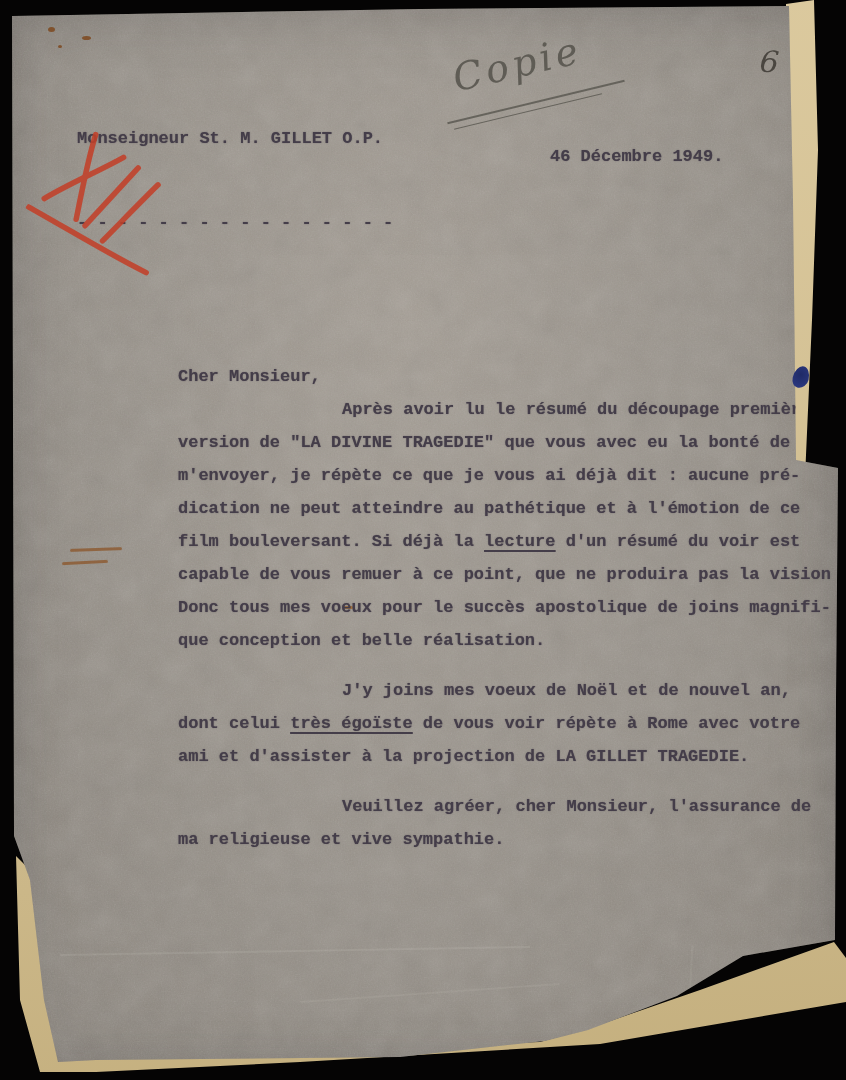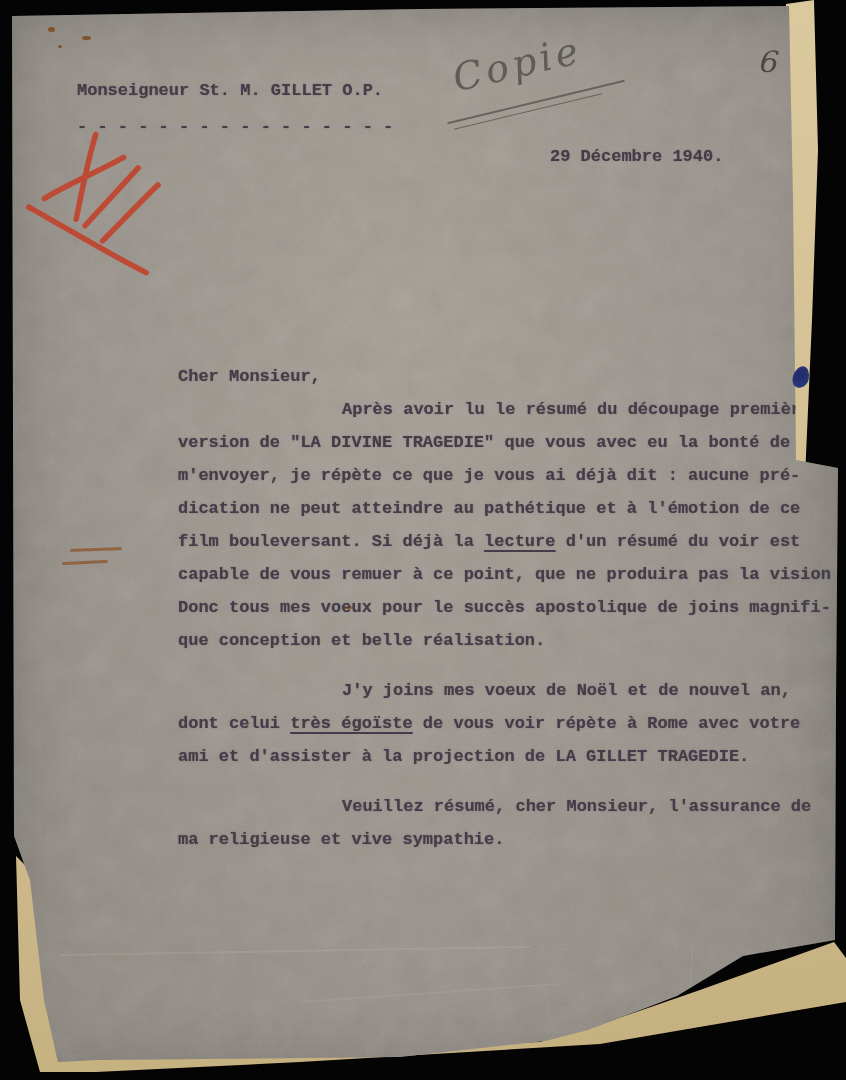--- a/index.html
+++ b/index.html
@@ -23,21 +23,21 @@
   
   .crease{position:absolute;background:rgba(238,236,226,.10);}
   
   .stain{position:absolute;border-radius:50%;filter:blur(.5px);}
   .spot{background:#7c4418;opacity:.8;}
   .streak{background:#8a5122;opacity:.7;border-radius:2px;}
   .accent-fix{position:absolute;background:#a86a2a;opacity:.8;border-radius:2px;}
   
   .typed{color:#443d49;font-weight:700;font-size:17px;text-shadow:0 0 1.2px rgba(64,58,68,.65);}
   .header-block{position:absolute;left:77px;top:73px;}
-  .hline{height:36px;line-height:36px;white-space:nowrap;}
+  .hline{height:36px;line-height:36px;white-space:nowrap;margin-top:48px;}
   .date{position:absolute;left:550px;top:140px;line-height:33px;white-space:nowrap;}
   .body-block{position:absolute;left:178px;top:360px;width:680px;line-height:33px;}
   .line{white-space:nowrap;}
   .indent{padding-left:164px;}
   .para + .para{margin-top:17px;}
   .u{text-decoration:underline;text-underline-offset:4px;text-decoration-thickness:1.5px;text-align:center;}
   .sig-block{position:absolute;left:470px;top:872px;line-height:33px;}
   .sig2{margin-left:-6px;}
   
   .copie{
@@ -96,21 +96,21 @@
     <div class="stain spot" style="left:58px;top:45px;width:4px;height:3px;"></div>
     <div class="stain streak" style="left:70px;top:548px;width:52px;height:3px;transform:rotate(-2deg);"></div>
     <div class="stain streak" style="left:62px;top:561px;width:46px;height:3px;transform:rotate(-3deg);"></div>
     <div class="accent-fix" style="left:344px;top:606px;width:9px;height:3px;"></div>
 
     <div class="header-block typed">
       <div class="hline">Monseigneur St. M. GILLET O.P.</div>
       <div class="hline">- - - - - - - - - - - - - - - -</div>
     </div>
 
-    <div class="date typed">29 Décembre 1940.</div>
+    <div class="date typed">46 Décembre 1949.</div>
 
     <svg class="xii" width="150" height="125" viewBox="0 0 150 125">
       <title>XII</title>
       <g stroke="#c2402a" stroke-width="5.5" stroke-linecap="round" fill="none" opacity="0.88">
         <path d="M14,8 C22,32 36,62 48,88"></path>
         <path d="M50,10 C38,36 22,62 10,90"></path>
         <path d="M68,10 C65,34 62,62 59,88"></path>
         <path d="M94,12 C90,36 86,64 82,90"></path>
         <path d="M2,106 C44,101 94,97 136,90"></path>
       </g>
@@ -128,21 +128,21 @@
             <div class="line"><span>capable de vous remuer à ce point, que ne produira pas la vision ?</span></div>
             <div class="line"><span>Donc tous mes voeux pour le succès apostolique de joins magnifi-</span></div>
             <div class="line"><span>que conception et belle réalisation.</span></div>
           </div>
           <div class="para">
             <div class="line indent"><span>J'y joins mes voeux de Noël et de nouvel an,</span></div>
             <div class="line"><span>dont celui </span><span class="u">très égoïste</span><span> de vous voir répète à Rome avec votre</span></div>
             <div class="line"><span>ami et d'assister à la projection de LA GILLET TRAGEDIE.</span></div>
           </div>
           <div class="para">
-            <div class="line indent"><span>Veuillez résumé, cher Monsieur, l'assurance de</span></div>
+            <div class="line indent"><span>Veuillez agréer, cher Monsieur, l'assurance de</span></div>
             <div class="line"><span>ma religieuse et vive sympathie.</span></div>
           </div>
         </div>
     </div>
 
   </div>
 
   <div class="copie">Copie</div>
   <div class="copie-u cu1"></div>
   <div class="copie-u cu2"></div>

